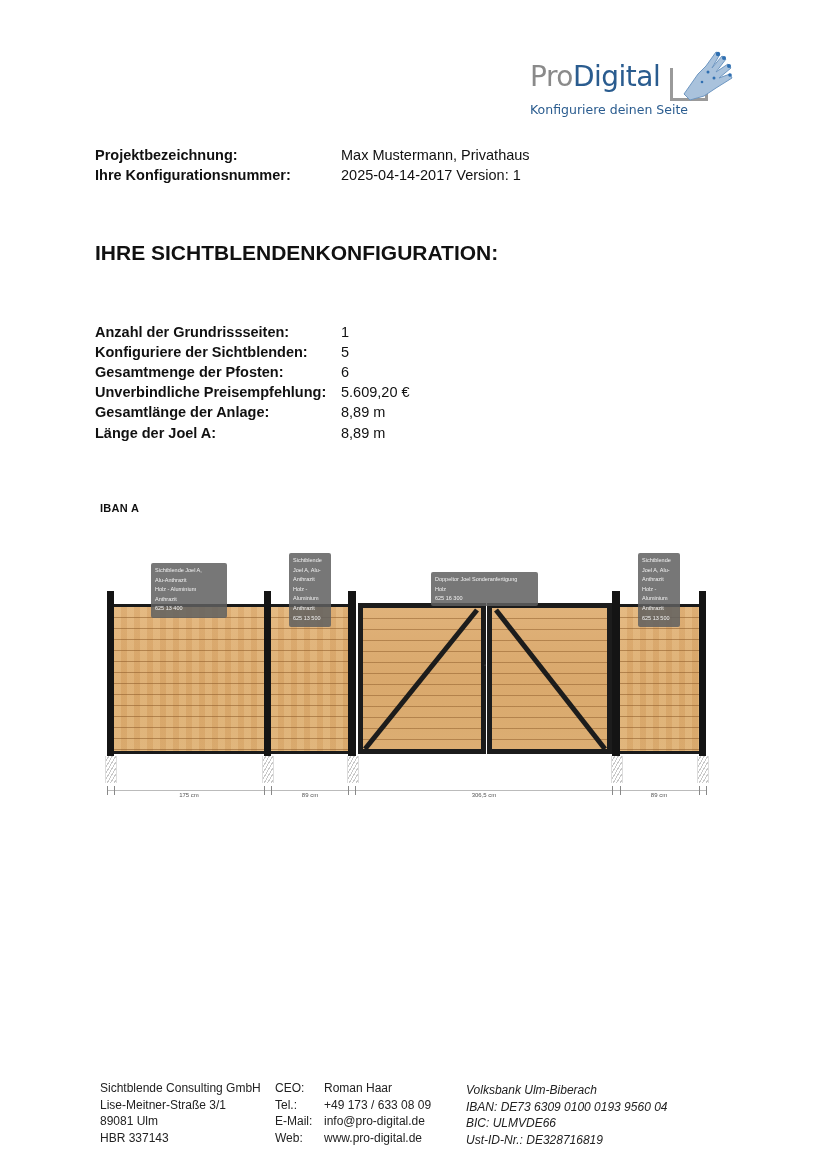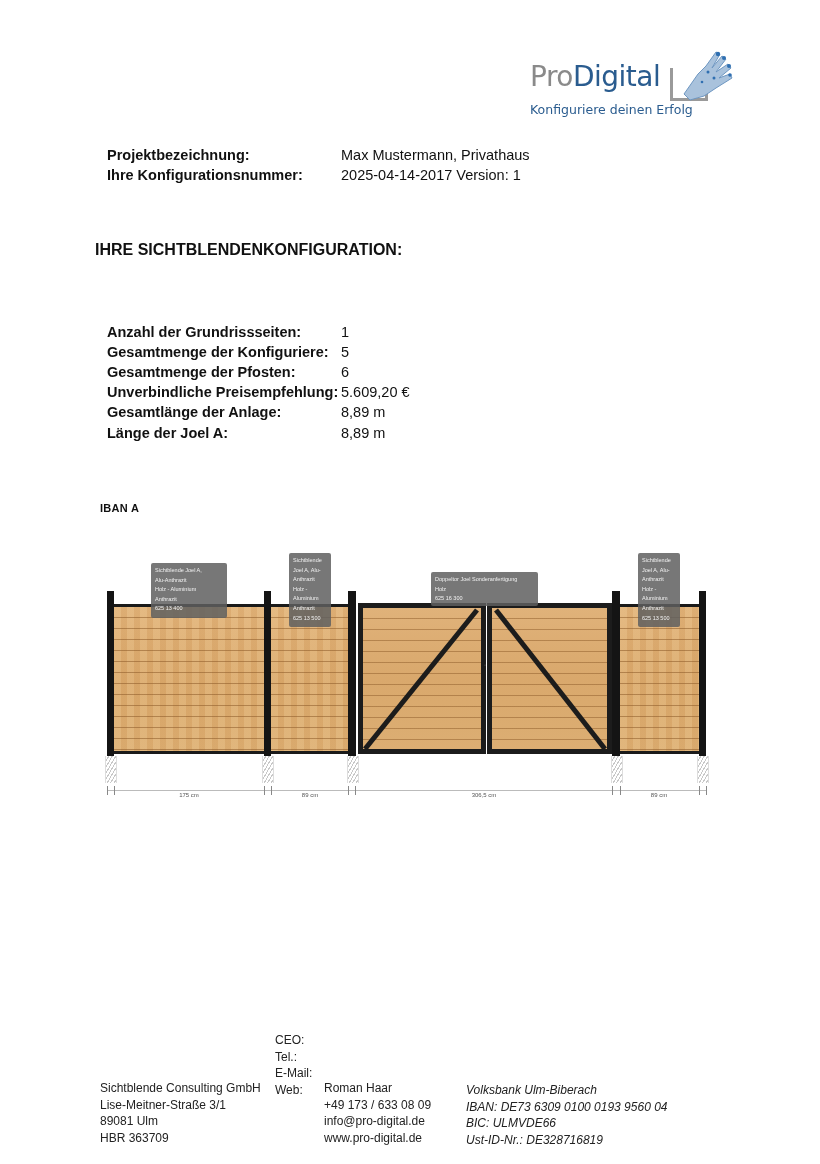--- a/index.html
+++ b/index.html
@@ -12,24 +12,24 @@
   .logo-pro { color: #8a8a8a; }
   .logo-digital { color: #2a5c8f; }
   .logo-tag { position: absolute; left: 2px; top: 58px; font-size: 12.5px; color: #2a5c8f; font-family: "DejaVu Sans", sans-serif; }
   .logo-frame { position: absolute; left: 142px; top: 24px; width: 32px; height: 30px; border: 3px solid #9a9a9a; border-top: none; border-right-width: 3px; }
   .logo-hand { position: absolute; left: 148px; top: 0px; }
 
   
   .info-label { font-weight: bold; font-size: 14.5px; }
   .info-value { font-size: 14.5px; }
   .row { position: absolute; left: 95px; height: 20px; line-height: 20px; }
-  .row .lab { position: absolute; left: 12px; white-space: nowrap; }
+  .row .lab { position: absolute; left: 0; white-space: nowrap; }
   .row .val { position: absolute; left: 246px; white-space: nowrap; }
 
-  .section-title { left: 95px; top: 241px; font-size: 16px; font-weight: bold; }
+  .section-title { left: 95px; top: 241px; font-size: 21px; font-weight: bold; }
 
   .seite { left: 100px; top: 502px; font-size: 11px; font-weight: bold; letter-spacing: 0.3px; }
 
   
   .drawing { left: 0; top: 540px; width: 820px; height: 270px; }
   .post { position: absolute; background: #141414; }
   .panel { position: absolute; background:
       repeating-linear-gradient(180deg, rgba(150,95,40,0.0) 0px, rgba(150,95,40,0.0) 10px, rgba(140,90,40,0.55) 10px, rgba(140,90,40,0.55) 11px),
       repeating-linear-gradient(90deg, rgba(255,230,180,0.15) 0px, rgba(255,230,180,0.15) 7px, rgba(200,140,70,0.12) 7px, rgba(200,140,70,0.12) 13px),
       linear-gradient(180deg, #e0b27a 0%, #d9a86c 50%, #dcae73 100%);
@@ -63,40 +63,40 @@
     <g fill="#2f6fb1">
       <circle cx="42" cy="10" r="2.2"></circle>
         <circle cx="48" cy="14" r="2"></circle>
         <circle cx="53" cy="22" r="2"></circle>
         <circle cx="54" cy="31" r="1.8"></circle>
       <circle cx="32" cy="28" r="1.5"></circle>
         <circle cx="38" cy="34" r="1.5"></circle>
         <circle cx="26" cy="38" r="1.3"></circle>
     </g>
   </svg>
-  <div class="logo-tag">Konfiguriere deinen Erfolg</div>
+  <div class="logo-tag">Konfiguriere deinen Seite</div>
 </div>
 
 <div class="row" style="top:145px;">
   <span class="lab info-label">Projektbezeichnung:</span>
   <span class="val info-value">Max Mustermann, Privathaus</span>
 </div>
 <div class="row" style="top:165px;">
   <span class="lab info-label">Ihre Konfigurationsnummer:</span>
   <span class="val info-value">2025-04-14-2017 Version: 1</span>
 </div>
 
 <div class="abs section-title">IHRE SICHTBLENDENKONFIGURATION:</div>
 
 <div class="row" style="top:322px;">
   <span class="lab info-label">Anzahl der Grundrissseiten:</span>
   <span class="val info-value">1</span>
 </div>
 <div class="row" style="top:342px;">
-  <span class="lab info-label">Gesamtmenge der Konfiguriere:</span>
+  <span class="lab info-label">Konfiguriere der Sichtblenden:</span>
   <span class="val info-value">5</span>
 </div>
 <div class="row" style="top:362px;">
   <span class="lab info-label">Gesamtmenge der Pfosten:</span>
   <span class="val info-value">6</span>
 </div>
 <div class="row" style="top:382px;">
   <span class="lab info-label">Unverbindliche Preisempfehlung:</span>
   <span class="val info-value">5.609,20 €</span>
 </div>
@@ -187,23 +187,23 @@
   <div class="dim-label" style="left:189px;">175 cm</div>
   <div class="dim-label" style="left:310px;">89 cm</div>
   <div class="dim-label" style="left:484px;">306,5 cm</div>
   <div class="dim-label" style="left:659px;">89 cm</div>
 </div>
 
 <div class="abs foot" style="left:100px; top:1080px;">
   <span>Sichtblende Consulting GmbH</span>
   <span>Lise-Meitner-Straße 3/1</span>
   <span>89081 Ulm</span>
-  <span>HBR 363709</span>
-</div>
-<div class="abs foot" style="left:275px; top:1032px;">
+  <span>HBR 337143</span>
+</div>
+<div class="abs foot" style="left:275px; top:1080px;">
   <span>CEO:</span>
   <span>Tel.:</span>
   <span>E-Mail:</span>
   <span>Web:</span>
 </div>
 <div class="abs foot" style="left:324px; top:1080px;">
   <span>Roman Haar</span>
   <span>+49 173 / 633 08 09</span>
   <span>info@pro-digital.de</span>
   <span>www.pro-digital.de</span>

